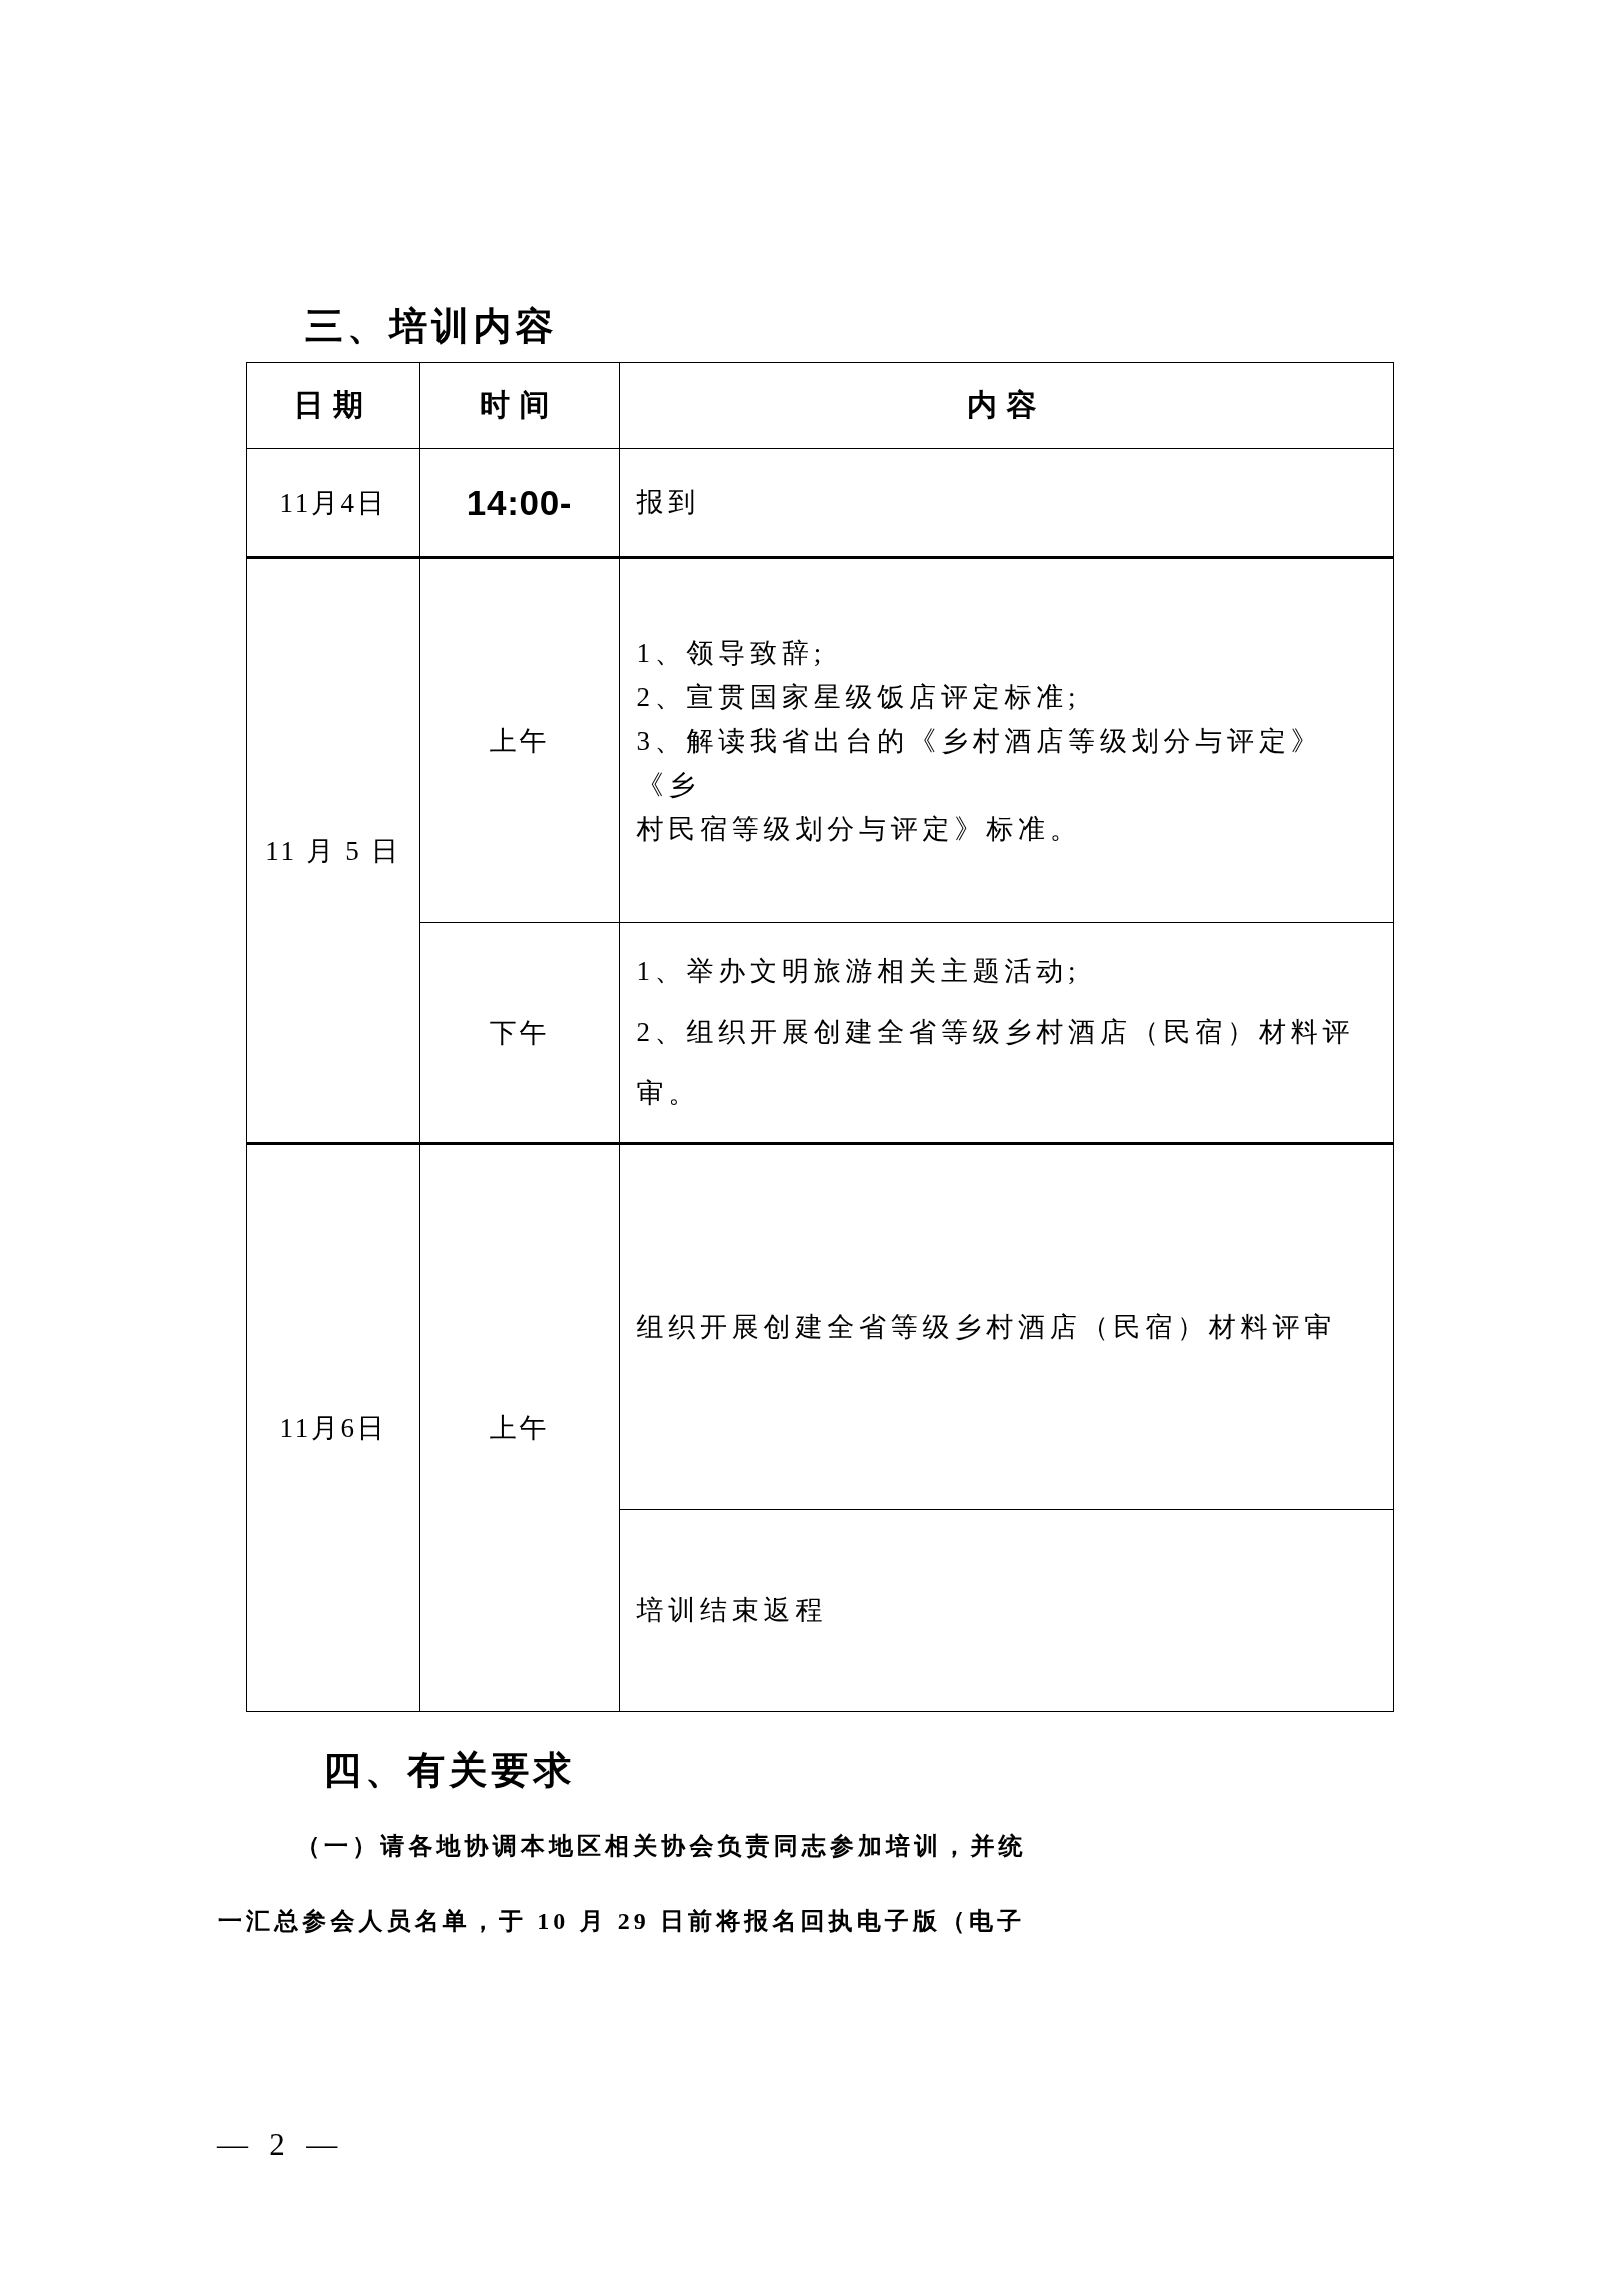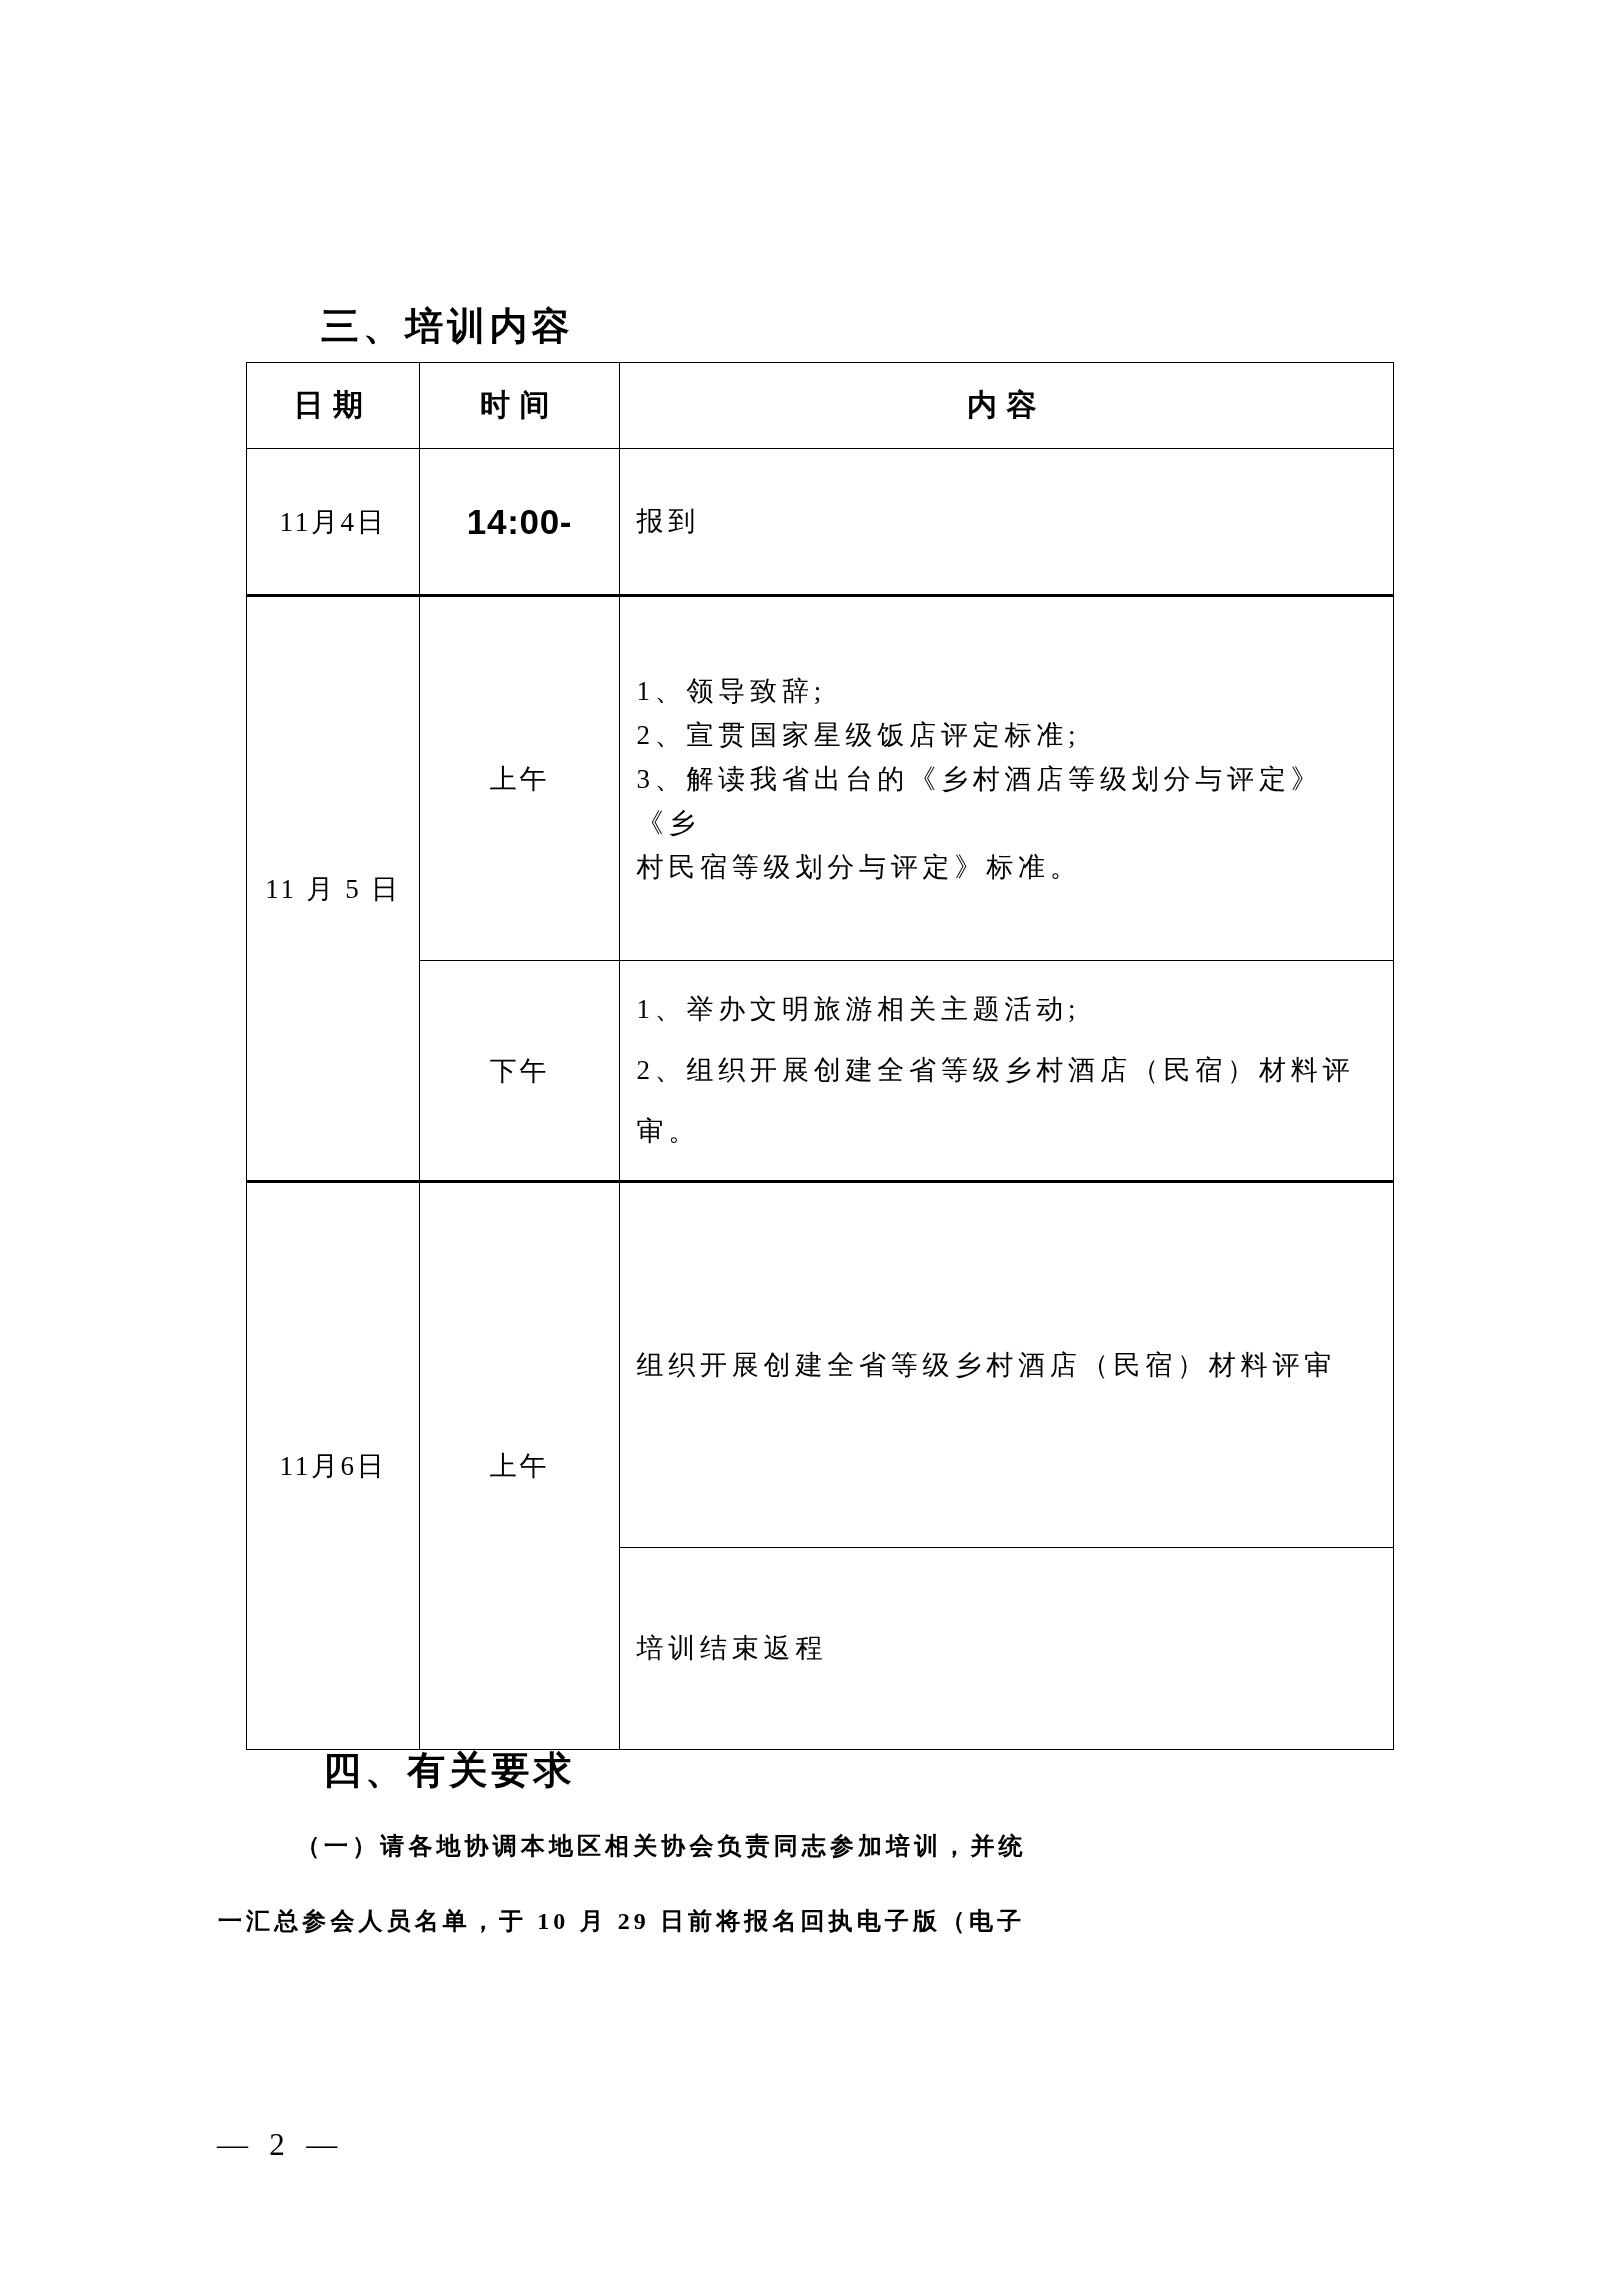--- a/index.html
+++ b/index.html
@@ -27,21 +27,21 @@
   .section-heading {
     position: absolute;
     left: 305px;
     font-family: "Liberation Sans", "DejaVu Sans", sans-serif;
     font-weight: bold;
     font-size: 38px;
     line-height: 44px;
     letter-spacing: 4.1px;
     white-space: nowrap;
   }
-  .heading-3 { top: 304px; margin-left: 16px; }
+  .heading-3 { top: 304px; }
   .heading-4 { top: 1748px; margin-left: 18px; }
 
   
   table.schedule {
     position: absolute;
     left: 246px;
     top: 362px;
     width: 1147px;
     border-collapse: collapse;
     table-layout: fixed;
@@ -118,21 +118,21 @@
       <col style="width:200px">
       <col style="width:774px">
     </colgroup>
     <tbody>
       <tr style="height:86px">
         <td class="header-cell">日期</td>
         <td class="header-cell">时间</td>
         <td class="header-cell">内容</td>
       </tr>
 
-      <tr class="thick-bottom" style="height:147px">
+      <tr class="thick-bottom" style="height:109px">
         <td>11月4日</td>
         <td class="time-sans">14:00-</td>
         <td class="content-cell single-line">报到</td>
       </tr>
 
       <tr style="height:365px">
         <td rowspan="2" class="thick-bottom-cell">11 月 5 日</td>
         <td>上午</td>
         <td class="content-cell">
           <div class="content-line">1、领导致辞;</div>

